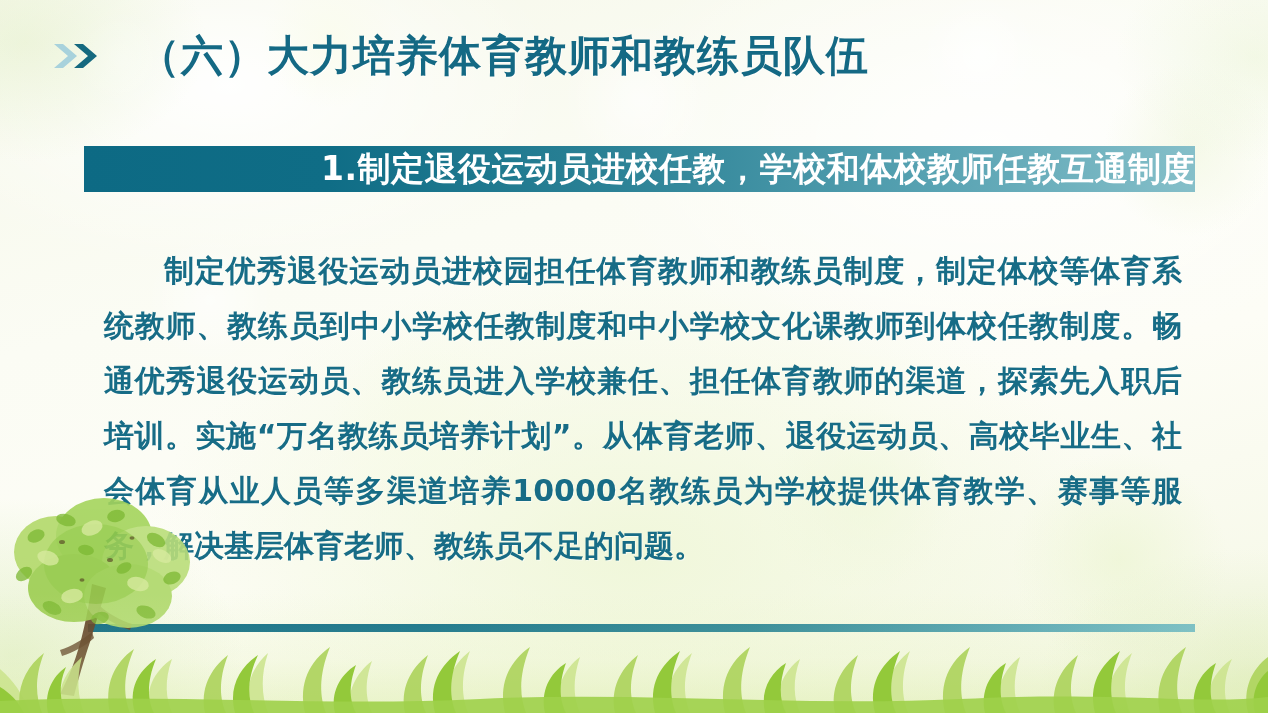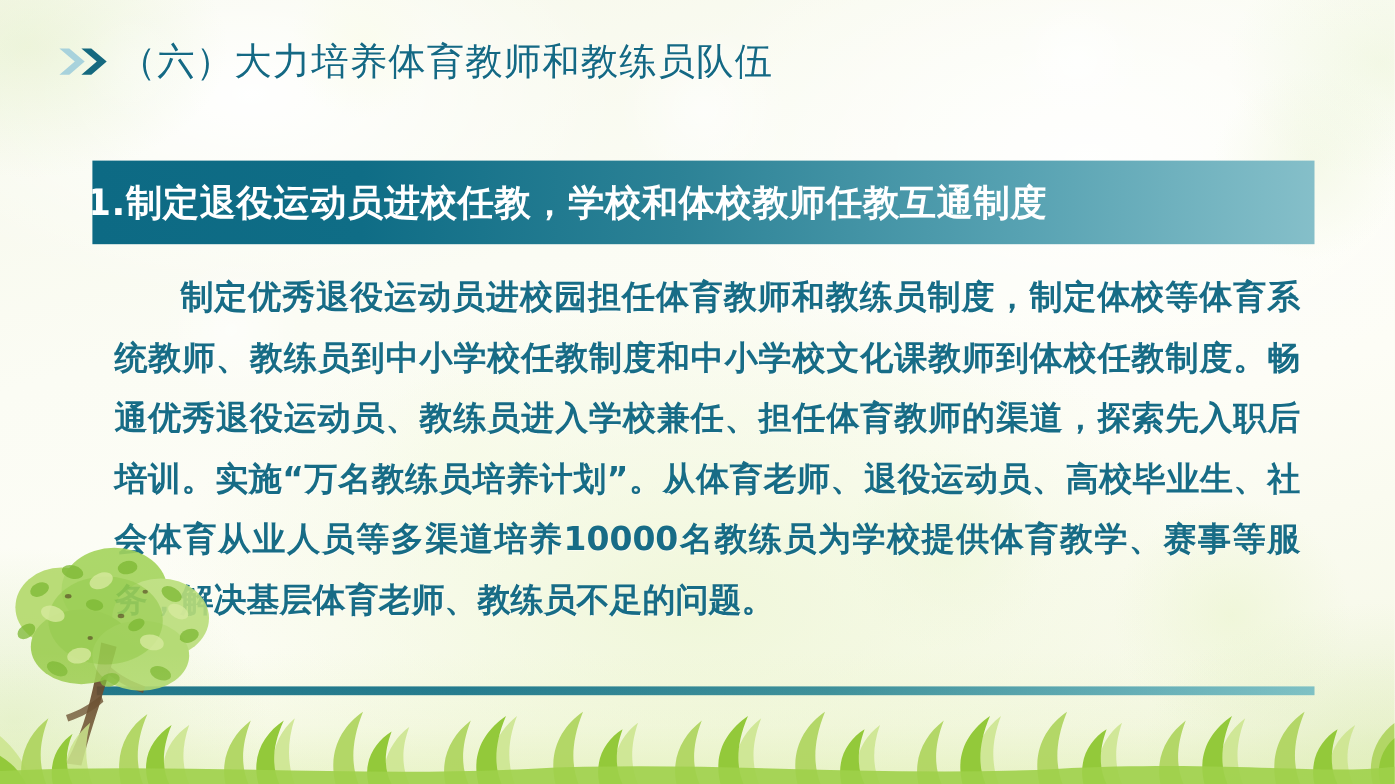--- a/index.html
+++ b/index.html
@@ -58,38 +58,40 @@
   
   .heading-row {
     position: absolute;
     left: 52px; top: 28px;
     display: flex; align-items: center;
     height: 56px;
   }
   .chevron-icon { display:block; }
 
   .heading-title {
-    font-size: 34px;
-    font-weight: 400;
+    margin-left: 30px;
+    font-size: 42px;
+    font-weight: 700;
     color: #146984;
     letter-spacing: 1px;
     white-space: nowrap;
     text-shadow: 1px 1px 0 rgba(255,255,255,0.65);
   }
 
   
   .banner {
     position: absolute;
     left: 84px; top: 146px;
-    width: 1111px; height: 76px;
+    width: 1111px; height: 46px;
     background: linear-gradient(90deg,
         #0d6a84 0%, #0f6d86 22%, #2c8296 48%, #57a2b2 76%, #85bfc9 100%);
     display: flex;
     align-items: center;
     overflow: hidden;
+    justify-content: flex-end;
   }
   .banner-text {
     font-size: 33px;
     font-weight: 700;
     color: #ffffff;
     white-space: nowrap;
     letter-spacing: 0.5px;
     margin-left: -6px;   
   }
 

